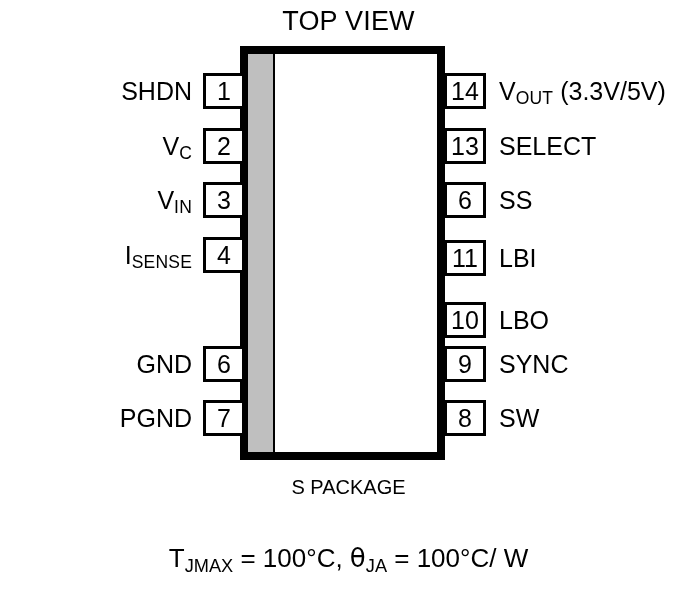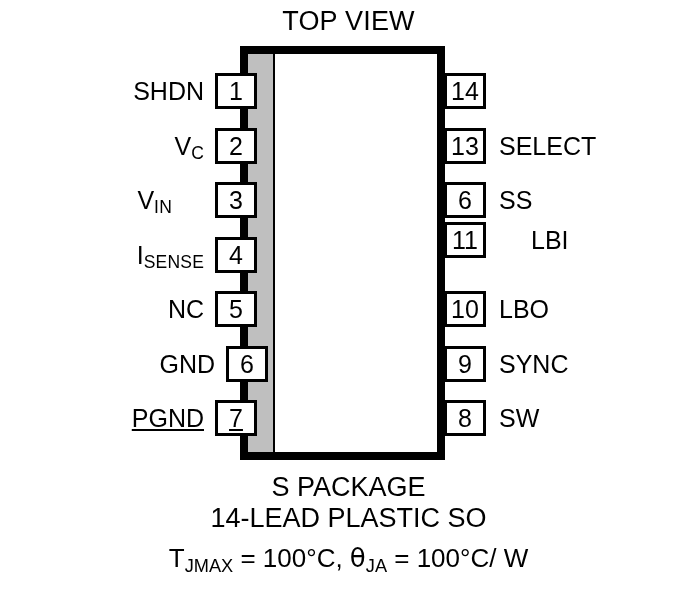--- a/index.html
+++ b/index.html
@@ -55,21 +55,21 @@
   }
 
   
   .pin-row {
     position: absolute;
     height: 36px;
     display: flex;
     align-items: center;
   }
   .pin-row.left {
-    left: 16px;
+    left: 4px;
     width: 241px;
     justify-content: flex-end;
   }
   .pin-row.right {
     left: 444px;
     width: 253px;
     justify-content: flex-start;
   }
 
   .pin-box {
@@ -107,21 +107,21 @@
     top: 0.25em;
     letter-spacing: 0.2px;
   }
 
   
   .caption {
     position: absolute;
     left: 0;
     width: 697px;
     text-align: center;
-    font-size: 27px;
+    font-size: 20px;
     line-height: 31px;
   }
   .caption-line1 { top: 472px; }
   .caption-line2 { top: 503px; }
   .caption-line3 { top: 543px; font-size: 26px; }
   .caption sub {
     font-size: 0.70em;
     vertical-align: baseline;
     position: relative;
     top: 0.25em;
@@ -141,68 +141,64 @@
   <div class="notch-bar"></div>
 
   <div class="pin-row left" style="top:73px;">
     <span class="pin-label"><span>SHDN</span><sub></sub></span>
     <span class="pin-box">1</span>
   </div>
   <div class="pin-row left" style="top:128px;">
     <span class="pin-label"><span>V</span><sub>C</sub></span>
     <span class="pin-box">2</span>
   </div>
-  <div class="pin-row left" style="top:182px;gap:32px;">
+  <div class="pin-row left" style="top:182px;">
     <span class="pin-label"><span>V</span><sub>IN</sub></span>
     <span class="pin-box">3</span>
   </div>
   <div class="pin-row left" style="top:237px;">
     <span class="pin-label"><span>I</span><sub>SENSE</sub></span>
     <span class="pin-box">4</span>
   </div>
-  <div class="pin-row left" style="top:291px;">
-    <span class="pin-label"><span>NC</span><sub></sub></span>
-    <span class="pin-box">5</span>
-  </div>
-  <div class="pin-row left" style="top:346px;margin-left:11px;">
+  <div class="pin-row left" style="top:346px;">
     <span class="pin-label"><span>GND</span><sub></sub></span>
     <span class="pin-box">6</span>
   </div>
-  <div class="pin-row left" style="top:400px;text-decoration:underline;">
+  <div class="pin-row left" style="top:400px;">
     <span class="pin-label"><span>PGND</span><sub></sub></span>
     <span class="pin-box">7</span>
   </div>
 
   <div class="pin-row right" style="top:73px;">
     <span class="pin-box">14</span>
+    <span class="pin-label"><span>V</span><sub>OUT</sub><span> (3.3V/5V)</span></span>
   </div>
   <div class="pin-row right" style="top:128px;">
     <span class="pin-box">13</span>
     <span class="pin-label"><span>SELECT</span><sub></sub><span></span></span>
   </div>
   <div class="pin-row right" style="top:182px;">
     <span class="pin-box">6</span>
     <span class="pin-label"><span>SS</span><sub></sub><span></span></span>
   </div>
-  <div class="pin-row right" style="top:222px;gap:32px;">
+  <div class="pin-row right" style="top:240px;">
     <span class="pin-box">11</span>
     <span class="pin-label"><span>LBI</span><sub></sub><span></span></span>
   </div>
-  <div class="pin-row right" style="top:291px;align-items:center;">
+  <div class="pin-row right" style="top:302px;align-items:center;">
     <span class="pin-box">10</span>
     <span class="pin-label"><span>LBO</span><sub></sub><span></span></span>
   </div>
   <div class="pin-row right" style="top:346px;">
     <span class="pin-box">9</span>
     <span class="pin-label"><span>SYNC</span><sub></sub><span></span></span>
   </div>
   <div class="pin-row right" style="top:400px;">
     <span class="pin-box">8</span>
     <span class="pin-label"><span>SW</span><sub></sub><span></span></span>
   </div>
 
   <div class="caption caption-line1">S PACKAGE</div>
-  <div class="caption caption-line2">14-LEAD PLASTIC SO</div>
   <div class="caption caption-line3">
     <span>T</span><sub>JMAX</sub><span> = 100°C, </span><span class="theta-sym">θ</span><sub>JA</sub><span> = 100°C/ W</span>
   </div>
 
 </div>
 
 </body></html>

